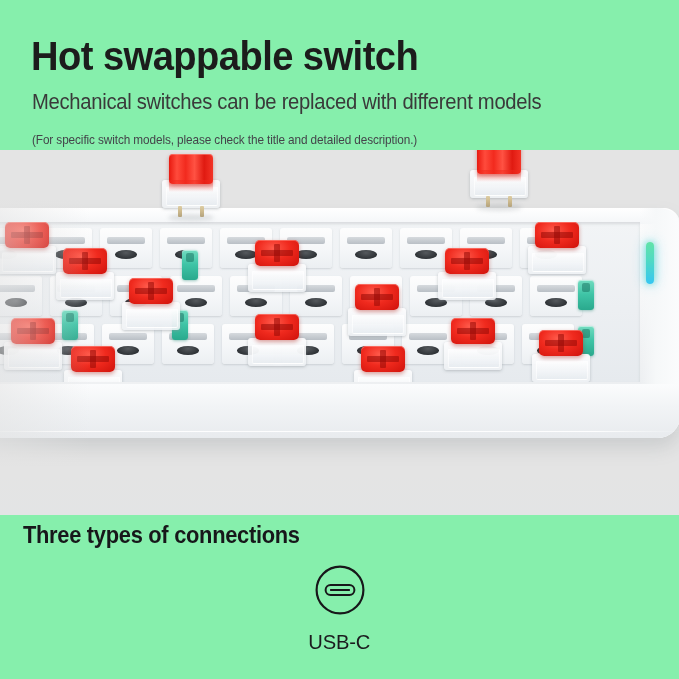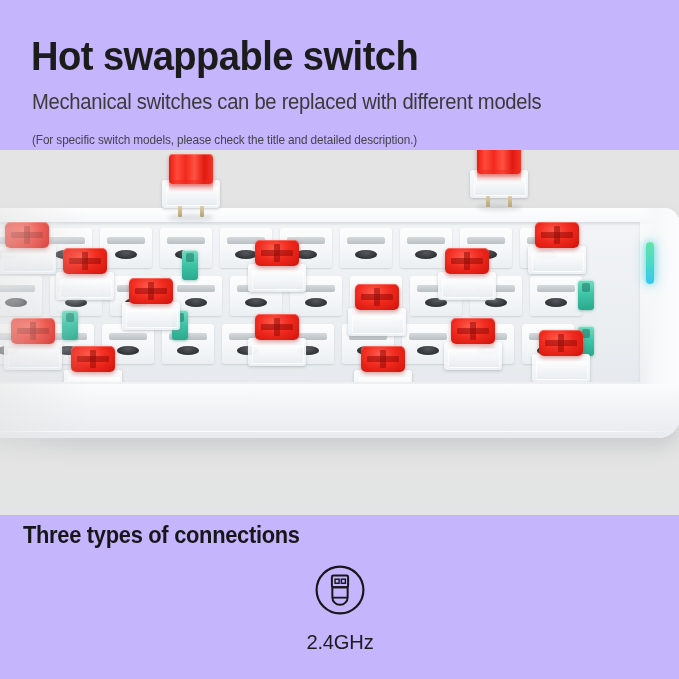--- a/index.html
+++ b/index.html
@@ -3,21 +3,21 @@
 <meta charset="utf-8">
 <style>
   html,body{margin:0;padding:0;}
   body{
     width:679px;height:679px;
     background:#e3e3e3;
     font-family:"Liberation Sans","DejaVu Sans",sans-serif;
     overflow:hidden;
     position:relative;
   }
-  .page{position:absolute;inset:0;background:#c4b5fd;}
+  .page{position:absolute;inset:0;background:#86efac;}
 
   
   .header{position:absolute;left:0;top:0;width:679px;height:152px;z-index:40;}
   .headline{
     position:absolute;left:31px;top:36px;
     font-size:41px;font-weight:bold;color:#1c1c1c;
     letter-spacing:-0.6px;line-height:1;
     transform:scaleX(.93);transform-origin:left center;
     white-space:nowrap;
   }
@@ -441,30 +441,27 @@
 
     <div class="blur-l"></div>
     <div class="blur-b"></div>
   </div>
 
   <div class="conn">
     <div class="conn-title">Three types of connections</div>
 
     <div class="conn-row">
 
-
       <div class="conn-item">
         <svg class="conn-icon" viewBox="0 0 60 60">
           <circle cx="30" cy="30" r="26" fill="none" stroke="#17171a" stroke-width="2.4"></circle>
-          <rect x="21" y="14" width="18" height="13" rx="1.6" fill="none" stroke="#17171a" stroke-width="2.2"></rect>
-          <rect x="24.5" y="18" width="4.5" height="4.5" fill="none" stroke="#17171a" stroke-width="1.6"></rect>
-          <rect x="31.5" y="18" width="4.5" height="4.5" fill="none" stroke="#17171a" stroke-width="1.6"></rect>
-          <path d="M21.5 27 h17 v11 a8.5 8.5 0 0 1 -8.5 8.5 a8.5 8.5 0 0 1 -8.5 -8.5 z" fill="none" stroke="#17171a" stroke-width="2.2"></path>
-          <line x1="21.5" y1="38.5" x2="38.5" y2="38.5" stroke="#17171a" stroke-width="2"></line>
+          <rect x="14" y="24.5" width="32" height="11" rx="5.5" ry="5.5" fill="none" stroke="#17171a" stroke-width="2.2"></rect>
+          <line x1="19" y1="30" x2="41" y2="30" stroke="#17171a" stroke-width="2.2"></line>
         </svg>
-        <div class="conn-label">2.4GHz</div>
+        <div class="conn-label">USB-C</div>
       </div>
+
 
 
     </div>
   </div>
 
 </div>
 
 </body></html>

